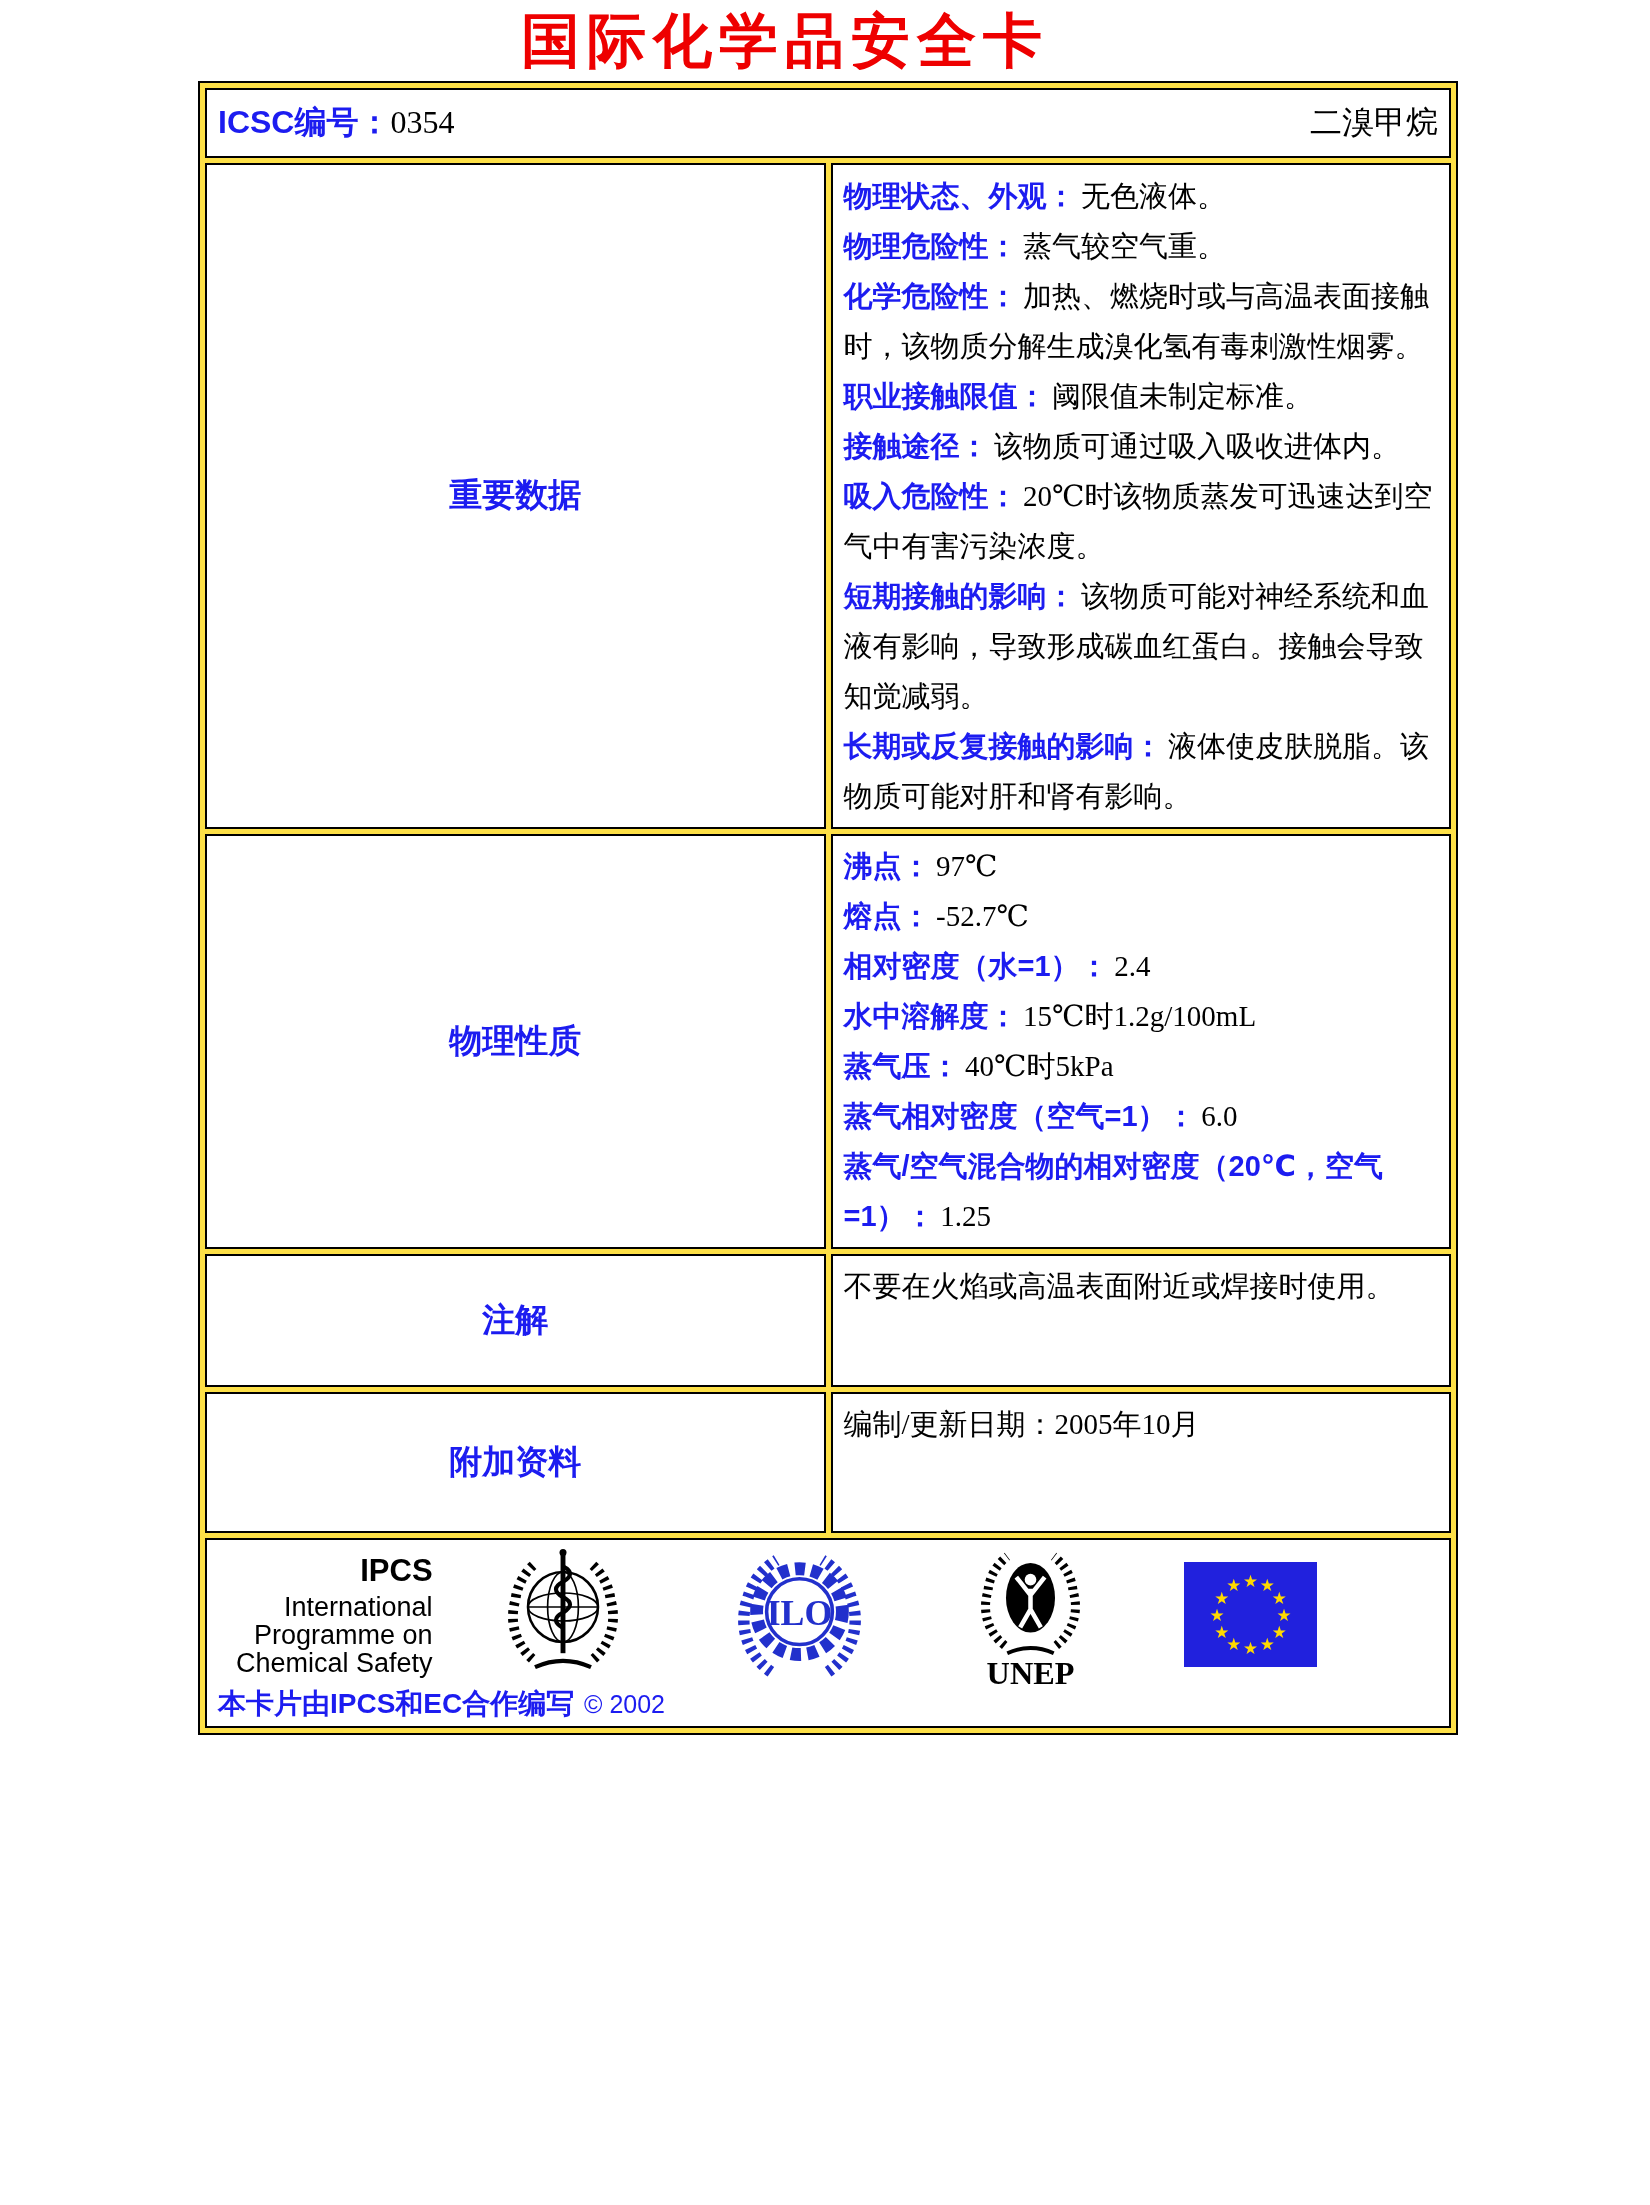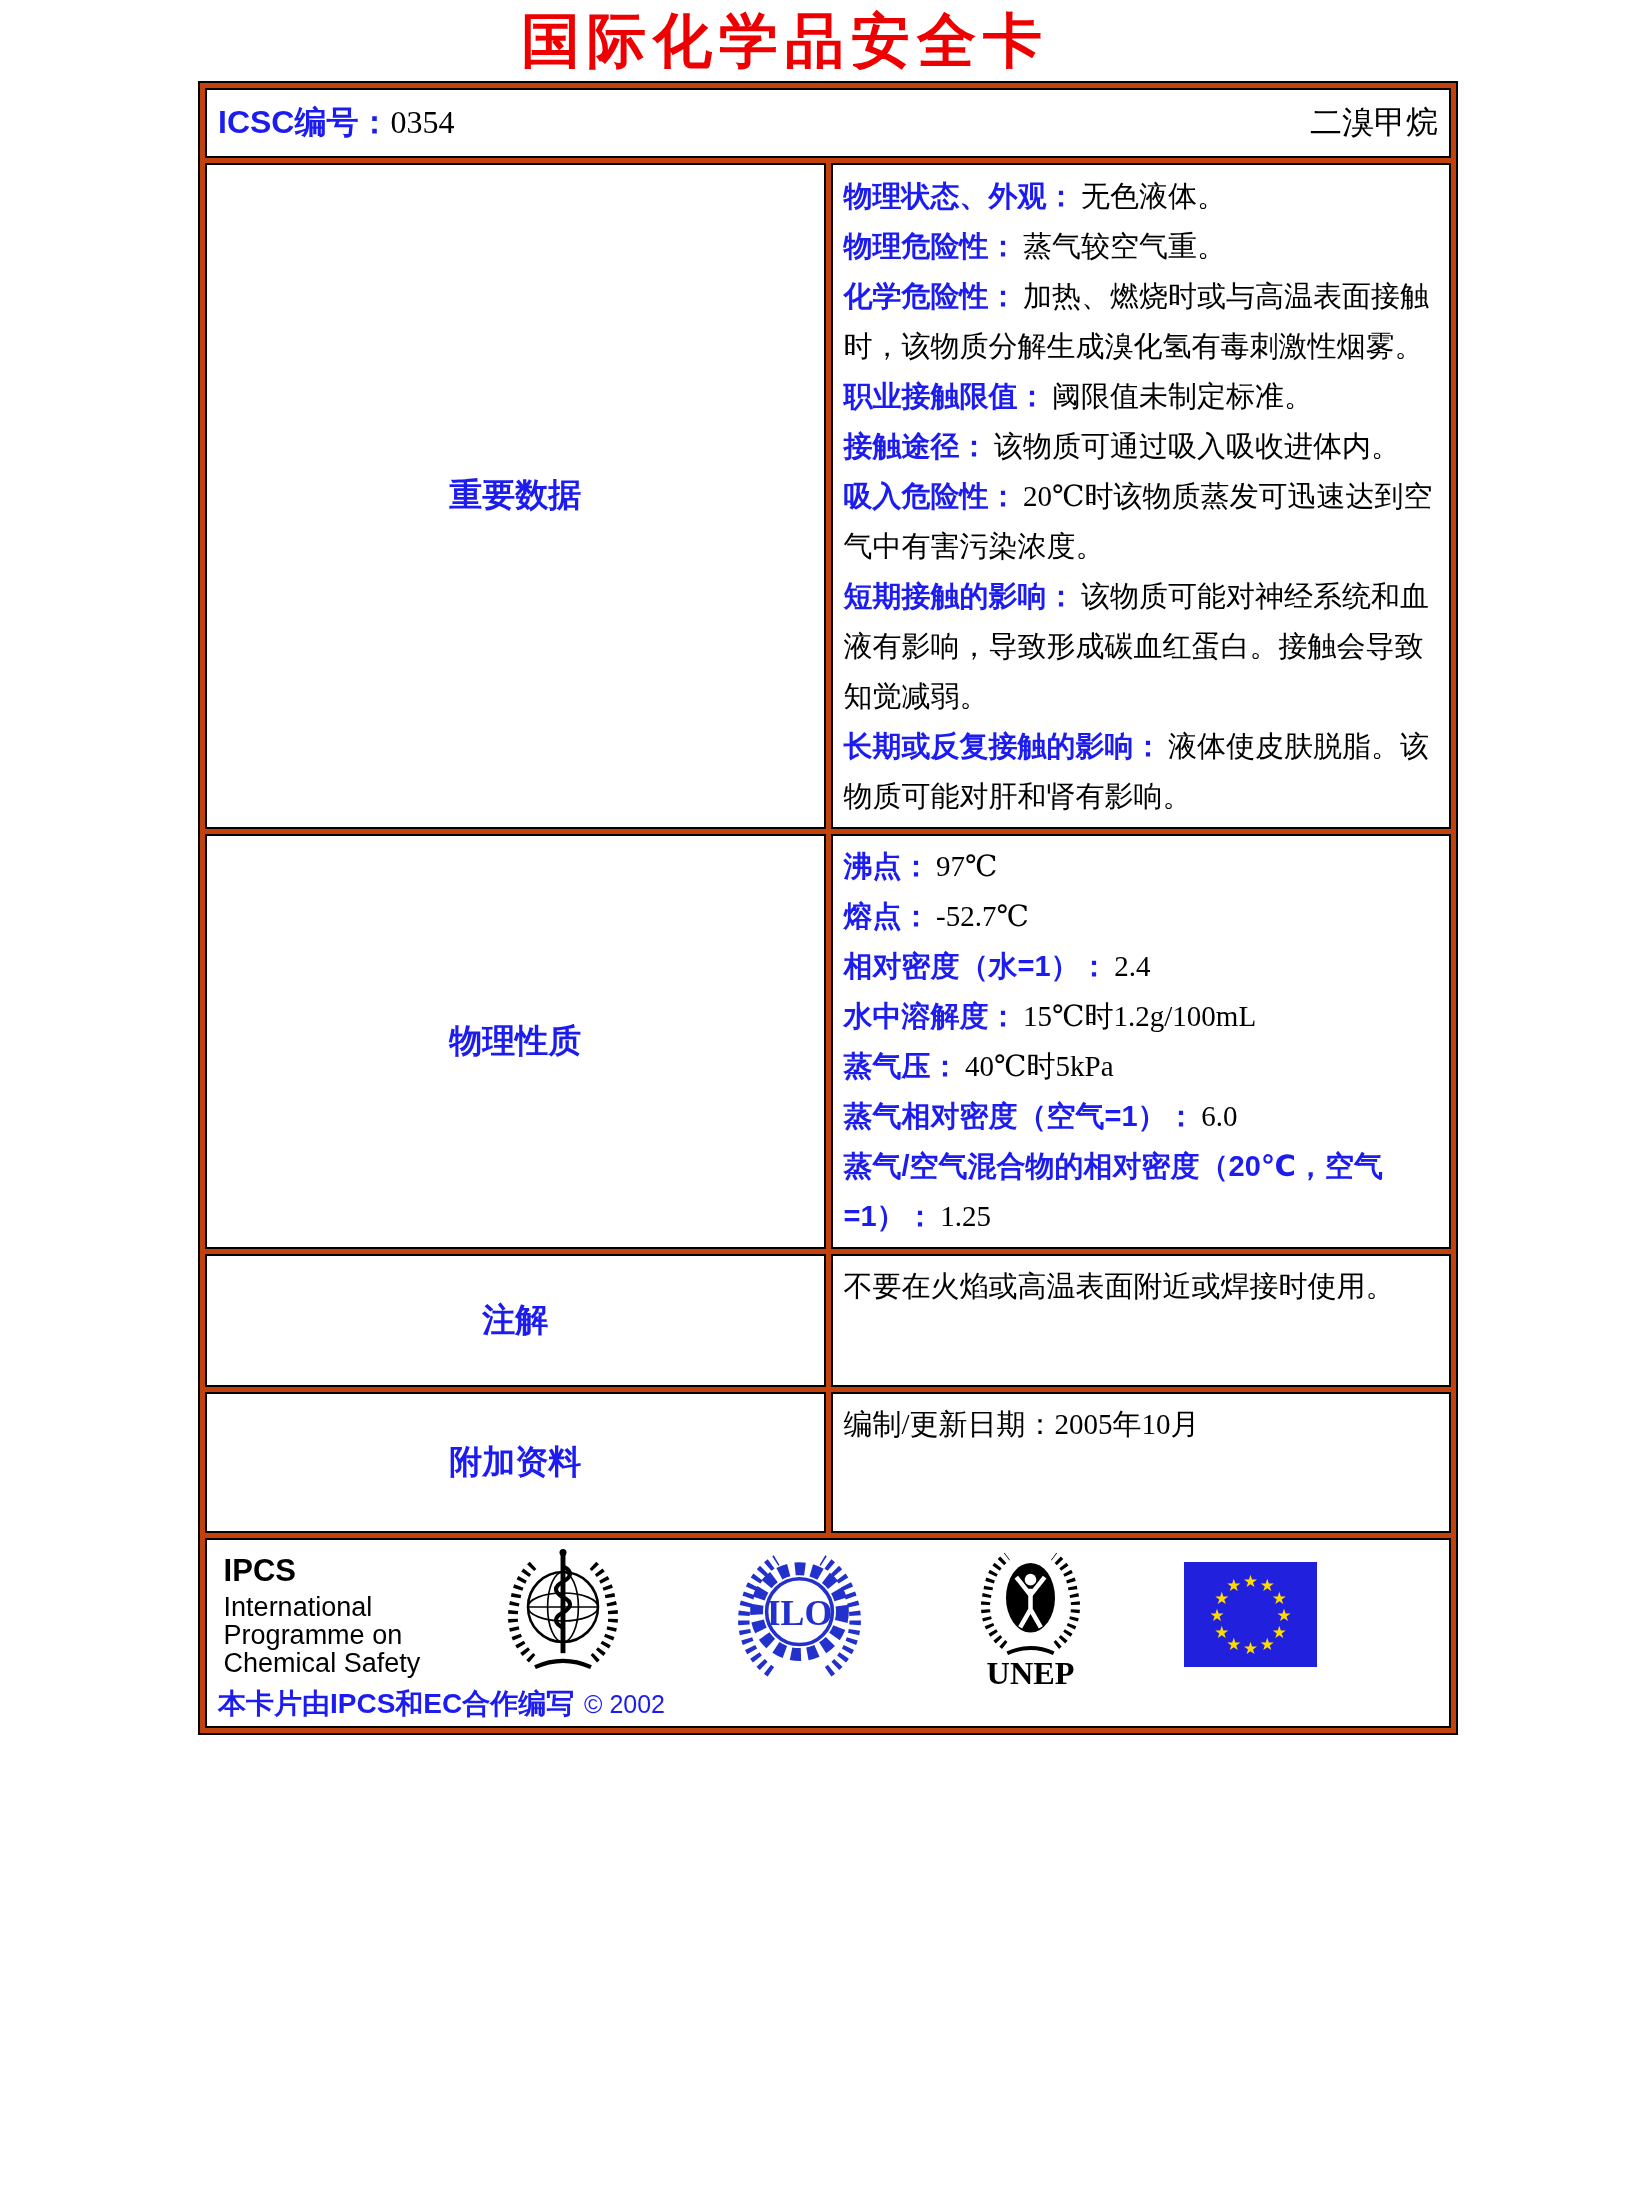--- a/index.html
+++ b/index.html
@@ -22,21 +22,21 @@
     font-weight:900;
     font-size:59px;
     letter-spacing:7px;
     line-height:1.05;
   }
 
   table.card{
     border-collapse:separate;
     border-spacing:5.6px;
     border:2.8px solid #000;
-    background:#c2410c;
+    background:#fde047;
     margin-left:198px;
     width:1260px;
     table-layout:fixed;
   }
   td{border:2.1px solid #000;background:#fff;box-sizing:border-box;}
 
   td.lbl{
     width:180px;
     text-align:center;
     vertical-align:middle;
@@ -64,21 +64,21 @@
   .r-logo td{height:190px;vertical-align:top;}
   .r-legal td{height:54px;vertical-align:middle;}
 
   .header-flex{display:flex;justify-content:space-between;align-items:center;font-size:32px;}
   .blab{color:var(--blue);font-family:var(--sans);font-weight:bold;}
   .serifv{font-family:var(--serif);color:#000;}
   .val{font-family:var(--serif);color:#000;margin-left:5.6px;}
   .item{margin:0;}
 
   
-  .logos{display:flex;align-items:center;height:140px;}
+  .logos{display:flex;align-items:center;height:140px;text-align:right;}
   .ipcs-block{width:209px;align-self:flex-start;padding:9.8px 0 0 5.6px;font-family:var(--sans);color:#000;}
   .ipcs-title{font-weight:bold;font-size:31px;margin-bottom:7px;line-height:1;}
   .ipcs-line{font-size:27px;line-height:28px;}
   .logo-box{flex:0 0 auto;}
   .who-box{margin-left:60px;}
   .ilo-box{margin-left:95px;}
   .unep-box{margin-left:95px;}
   .eu-box{margin-left:89px;}
   .caption{
     margin-top:1.4px;

